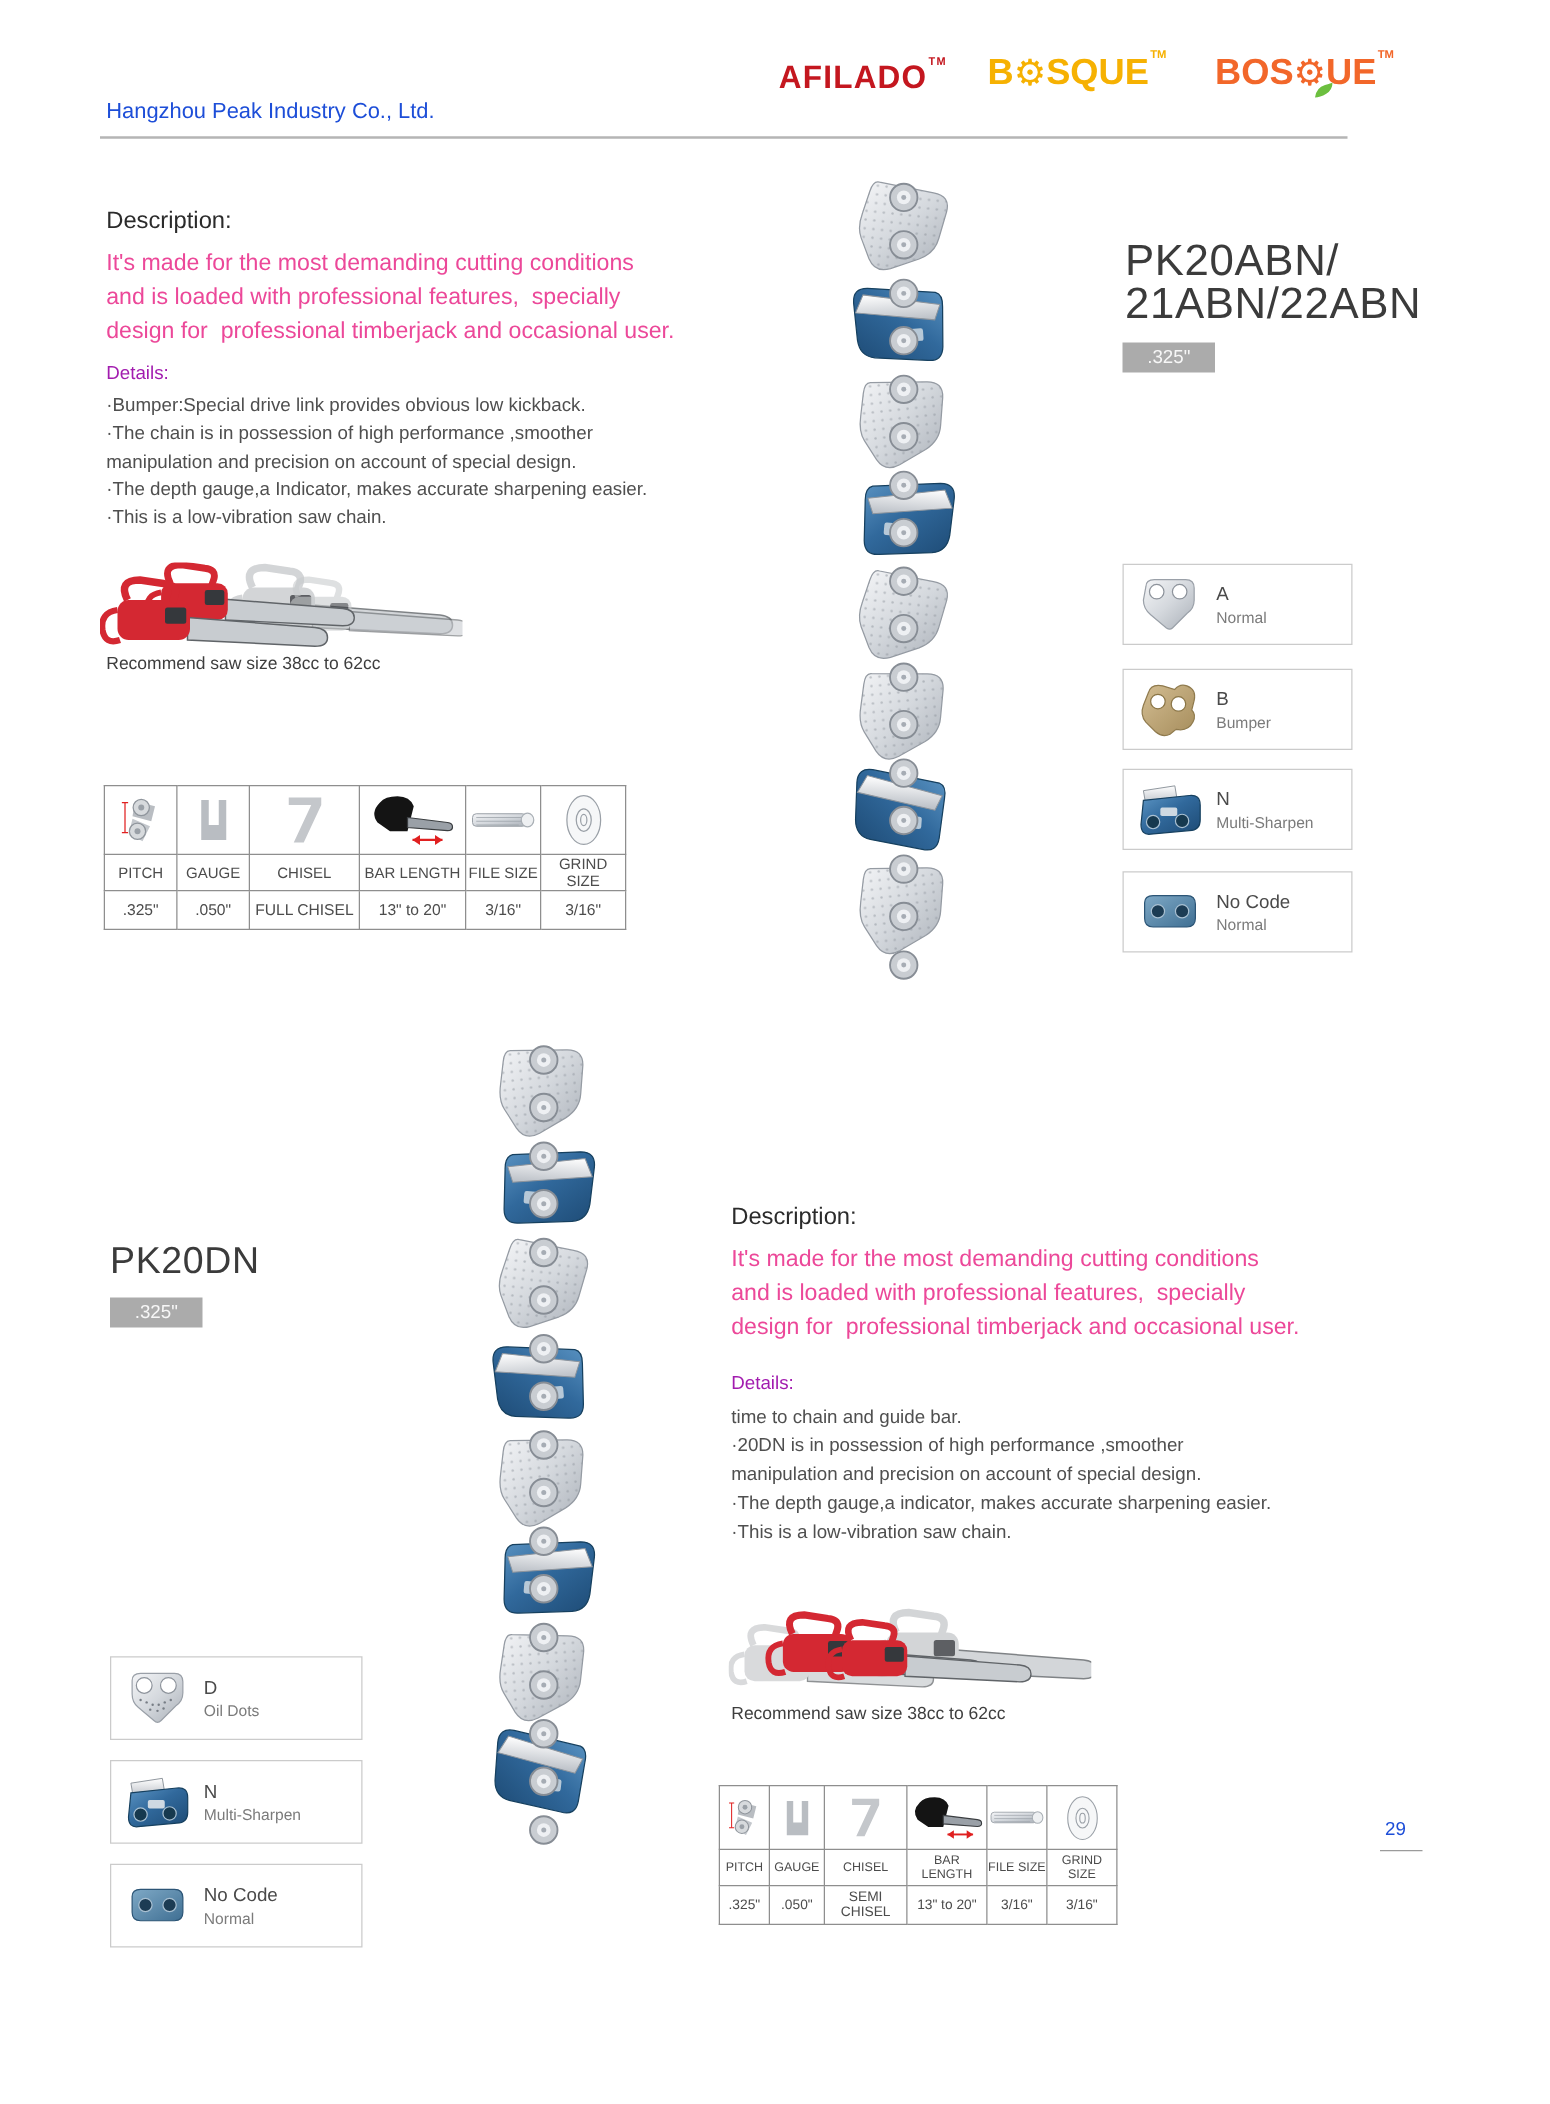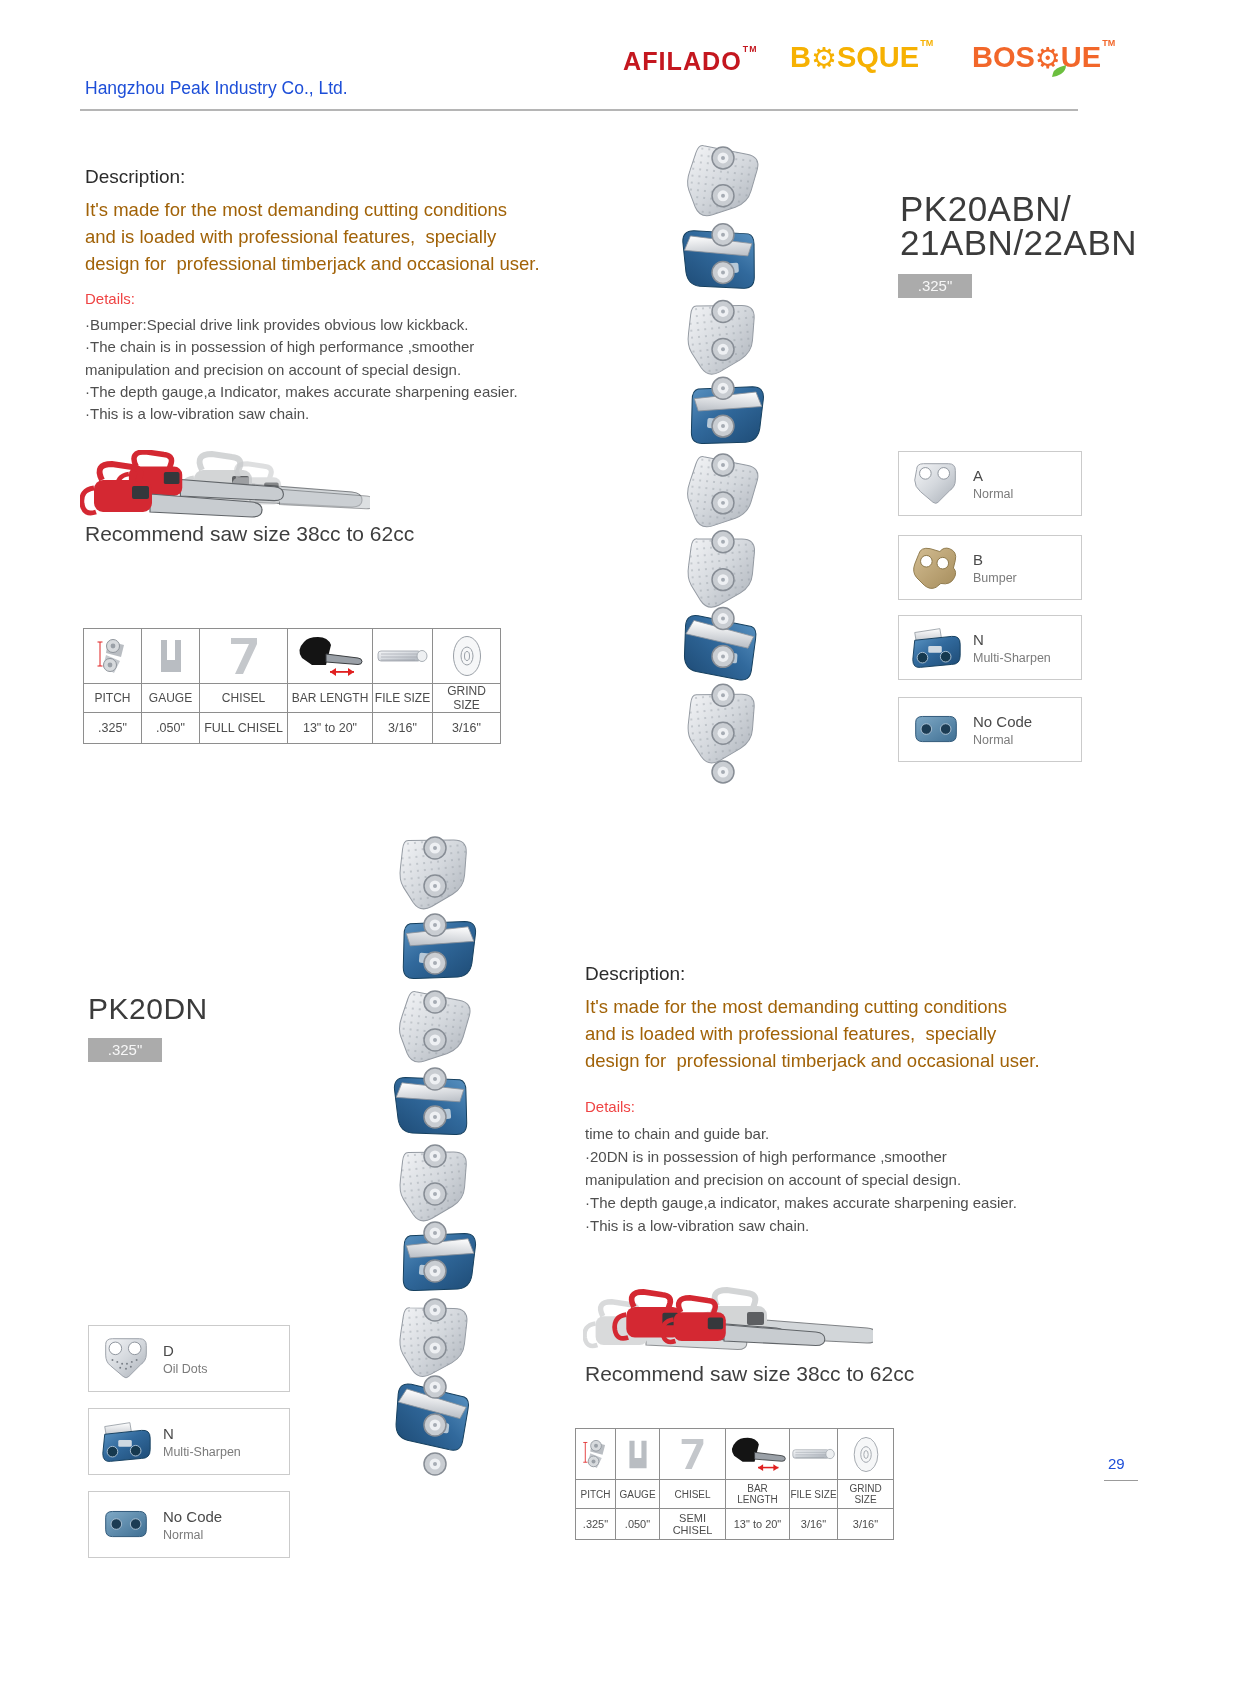--- a/index.html
+++ b/index.html
@@ -16,24 +16,24 @@
   .brand-bosque1{left:790px;top:40px;font-size:29px;color:#f6b102;}
   .brand-bosque2{left:972px;top:40px;font-size:29px;color:#f2672a;}
   .gear{font-weight:400;position:relative;top:1px;}
   .gearwrap{position:relative;display:inline-block;}
   .leaf{position:absolute;right:-6px;bottom:-4px;}
   .company{position:absolute;left:85px;top:78px;font-size:17.5px;color:#1d4ed8;}
   .header-rule{position:absolute;left:80px;top:109px;width:998px;height:2px;background:#b5b5b5;}
 
   
   .desc-h{font-size:19px;color:#2b2b2b;margin-bottom:8px;}
-  .desc-line{font-size:18.5px;line-height:27px;color:#a16207;white-space:pre;}
-  .det-h{font-size:15px;color:#ef4444;margin-bottom:7px;}
+  .desc-line{font-size:18.5px;line-height:27px;color:#ec4899;white-space:pre;}
+  .det-h{font-size:15px;color:#a21caf;margin-bottom:7px;}
   .det-line{font-size:15px;line-height:22.3px;color:#4f4f4f;white-space:pre;}
-  .recommend{position:absolute;font-size:21px;color:#3e3e3e;}
+  .recommend{position:absolute;font-size:14px;color:#3e3e3e;}
 
   
   .ptitle{position:absolute;font-size:35px;color:#3b3b3b;line-height:34px;letter-spacing:.5px;}
   .ptitle2{position:absolute;font-size:30px;color:#3b3b3b;letter-spacing:.5px;}
   .badge{position:absolute;width:74px;height:24px;line-height:24px;text-align:center;
          background:#ababab;color:#f7f7f7;font-size:15px;}
 
   
   .vbox{position:absolute;border:1px solid #cbcbcb;background:#fff;display:flex;align-items:center;}
   .vbox-r{left:898px;width:182px;height:63px;}

